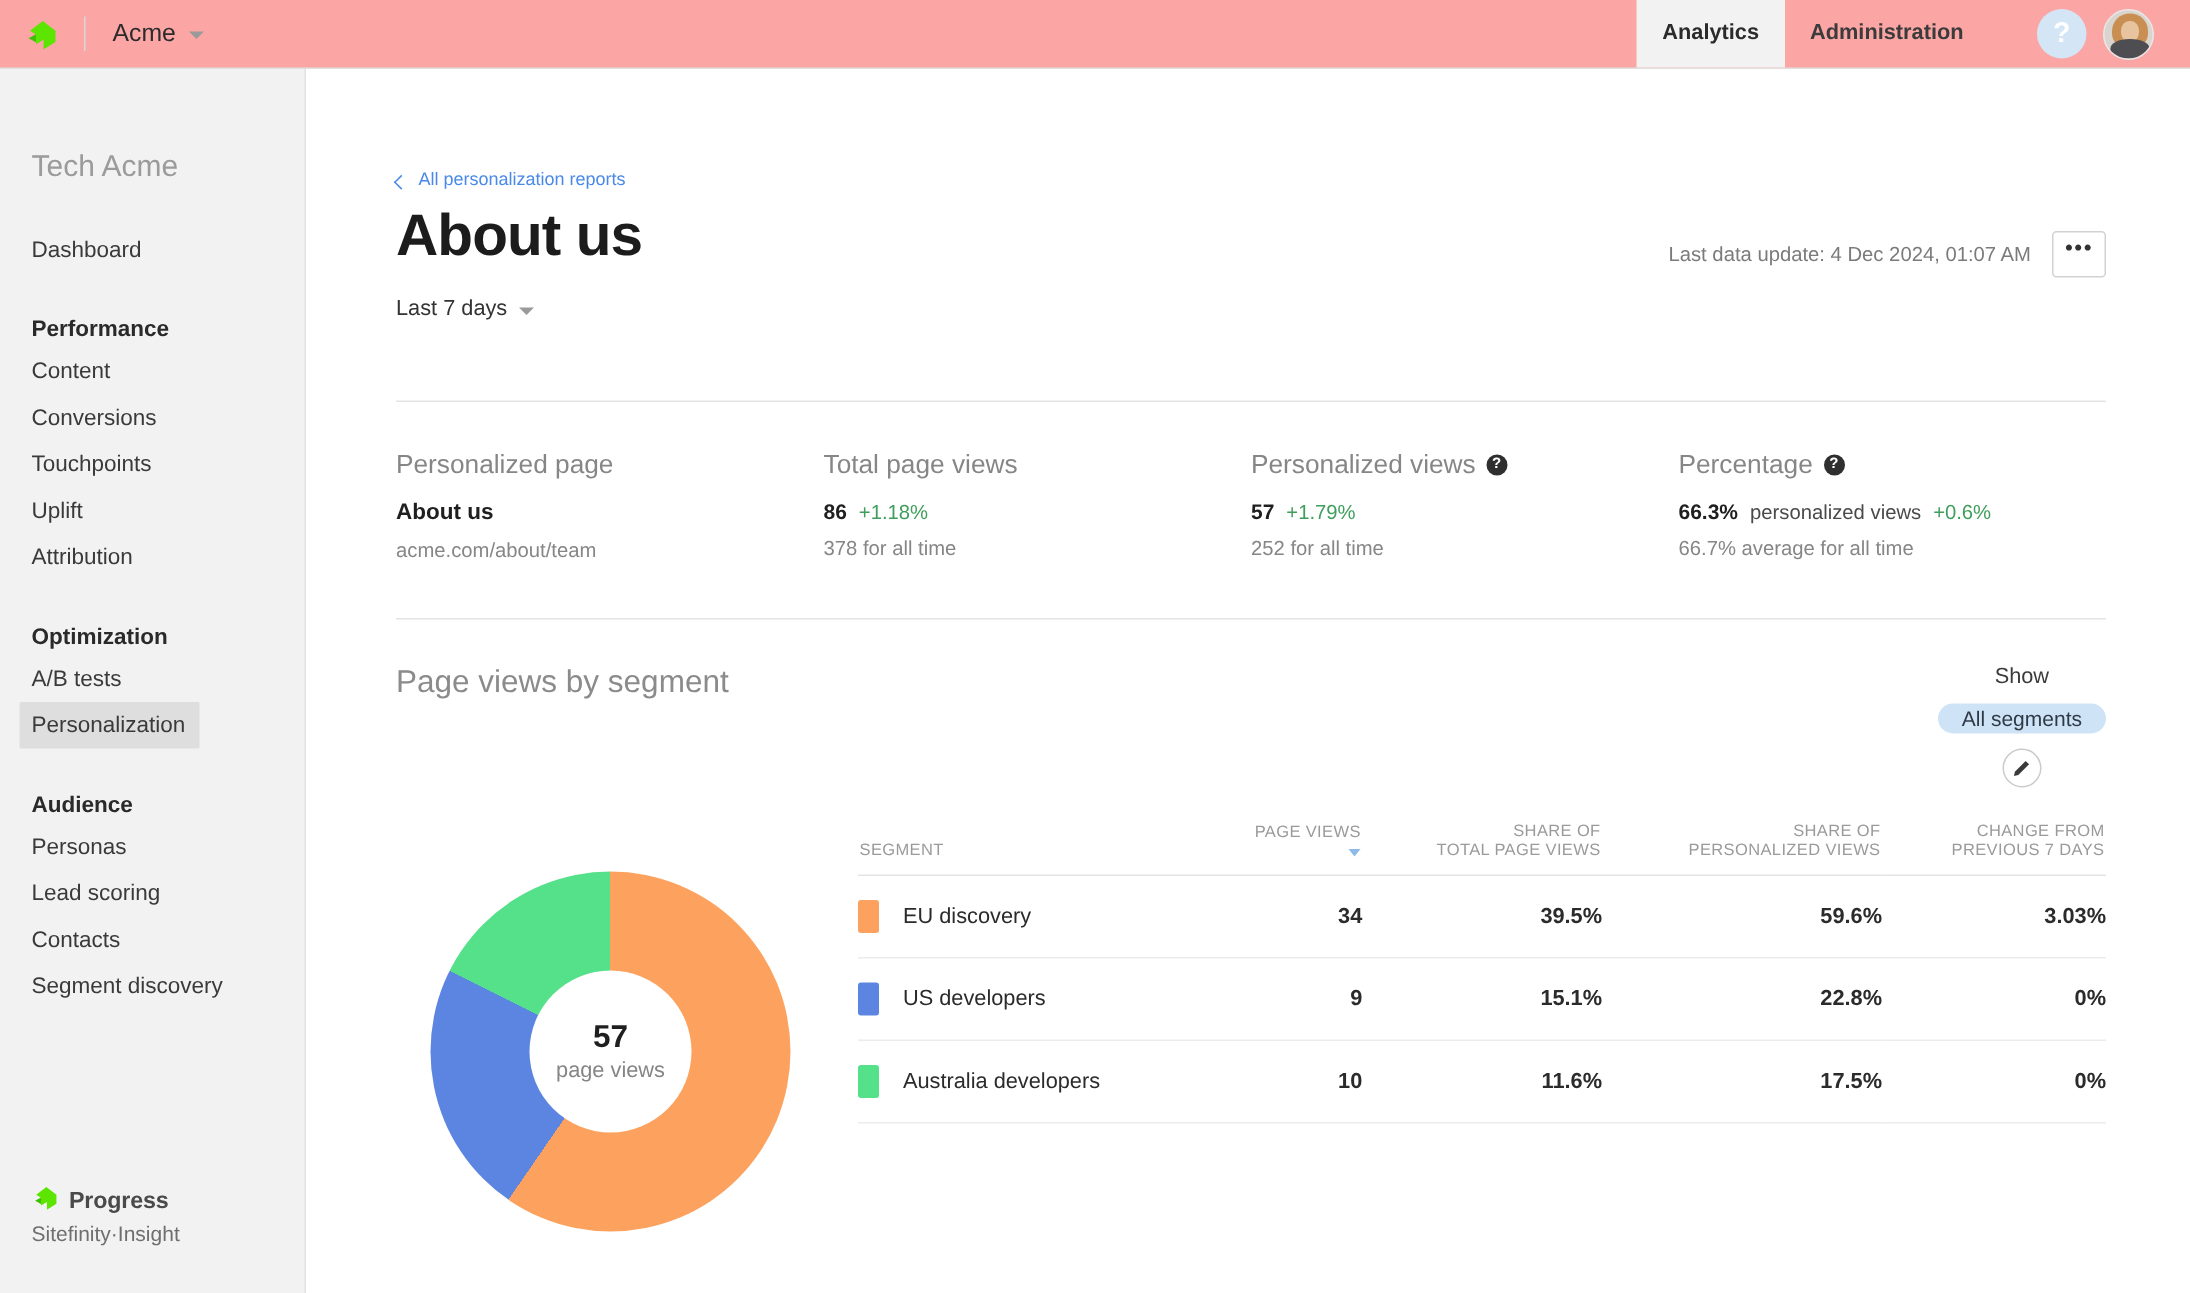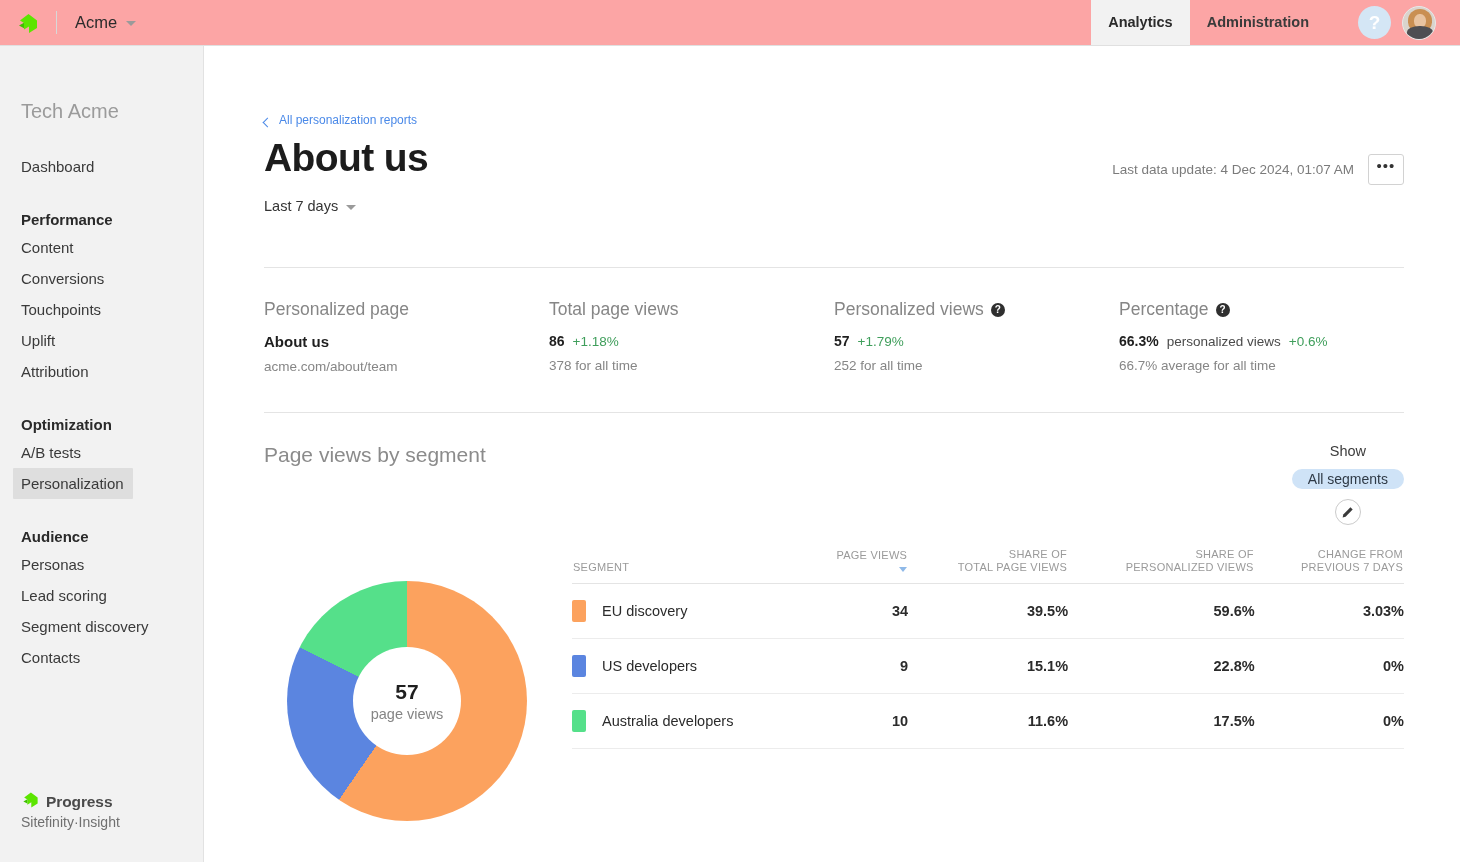--- a/index.html
+++ b/index.html
@@ -291,22 +291,22 @@
     <div class="nav-link">Uplift</div>
     <div class="nav-link">Attribution</div>
 
     <div class="nav-group">Optimization</div>
     <div class="nav-link">A/B tests</div>
     <div class="nav-link selected">Personalization</div>
 
     <div class="nav-group">Audience</div>
     <div class="nav-link">Personas</div>
     <div class="nav-link">Lead scoring</div>
+    <div class="nav-link">Contacts</div>
     <div class="nav-link">Segment discovery</div>
-    <div class="nav-link">Contacts</div>
   </div>
 
   <div class="sidebar-footer">
     <div class="pf-row">
       <span>
         <svg width="19" height="19" viewBox="0 0 24 24" aria-hidden="true">
           <path d="M4 9.5 L12.5 3 L21 9.5 L21 17 L13 22 L13 15.5 L8 18.5 L8 12 Z" fill="#5CE500"></path>
           <path d="M3 14.5 L8 11.8 L8 17.2 Z" fill="#3FBF00"></path>
         </svg>
       </span>

